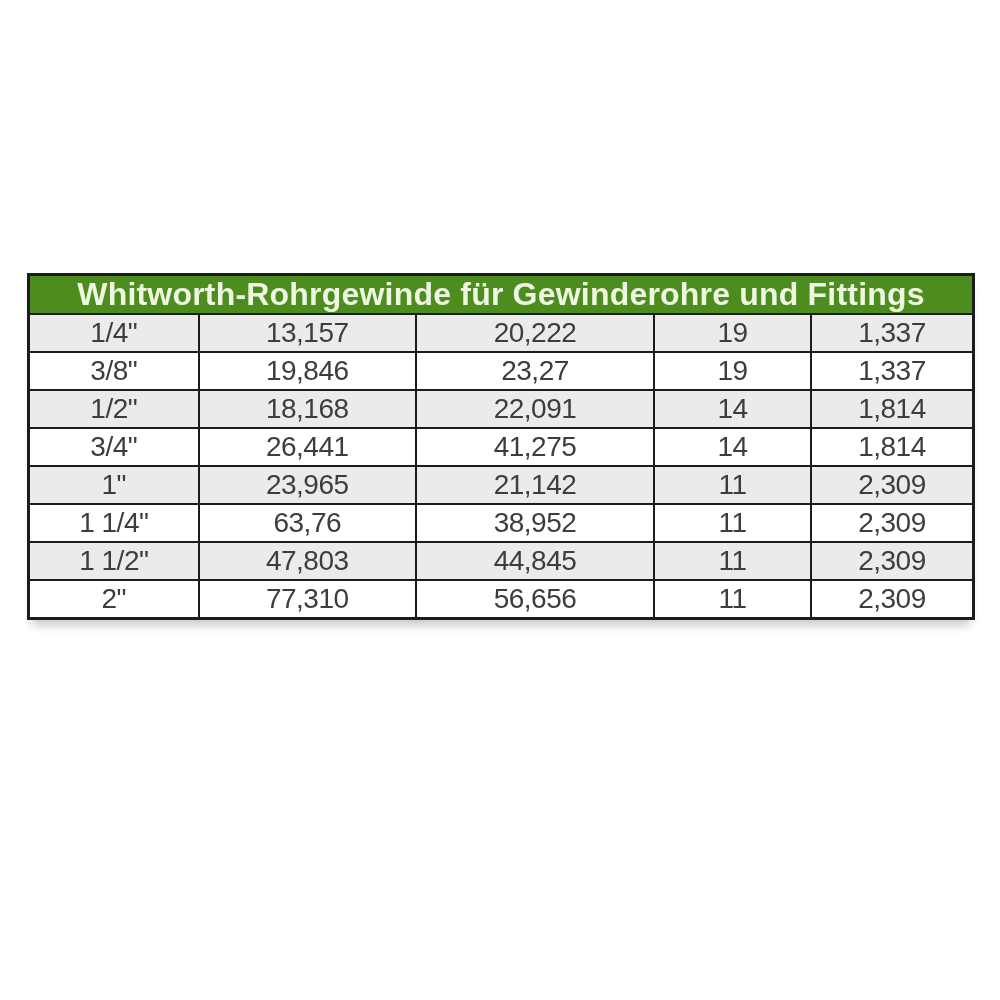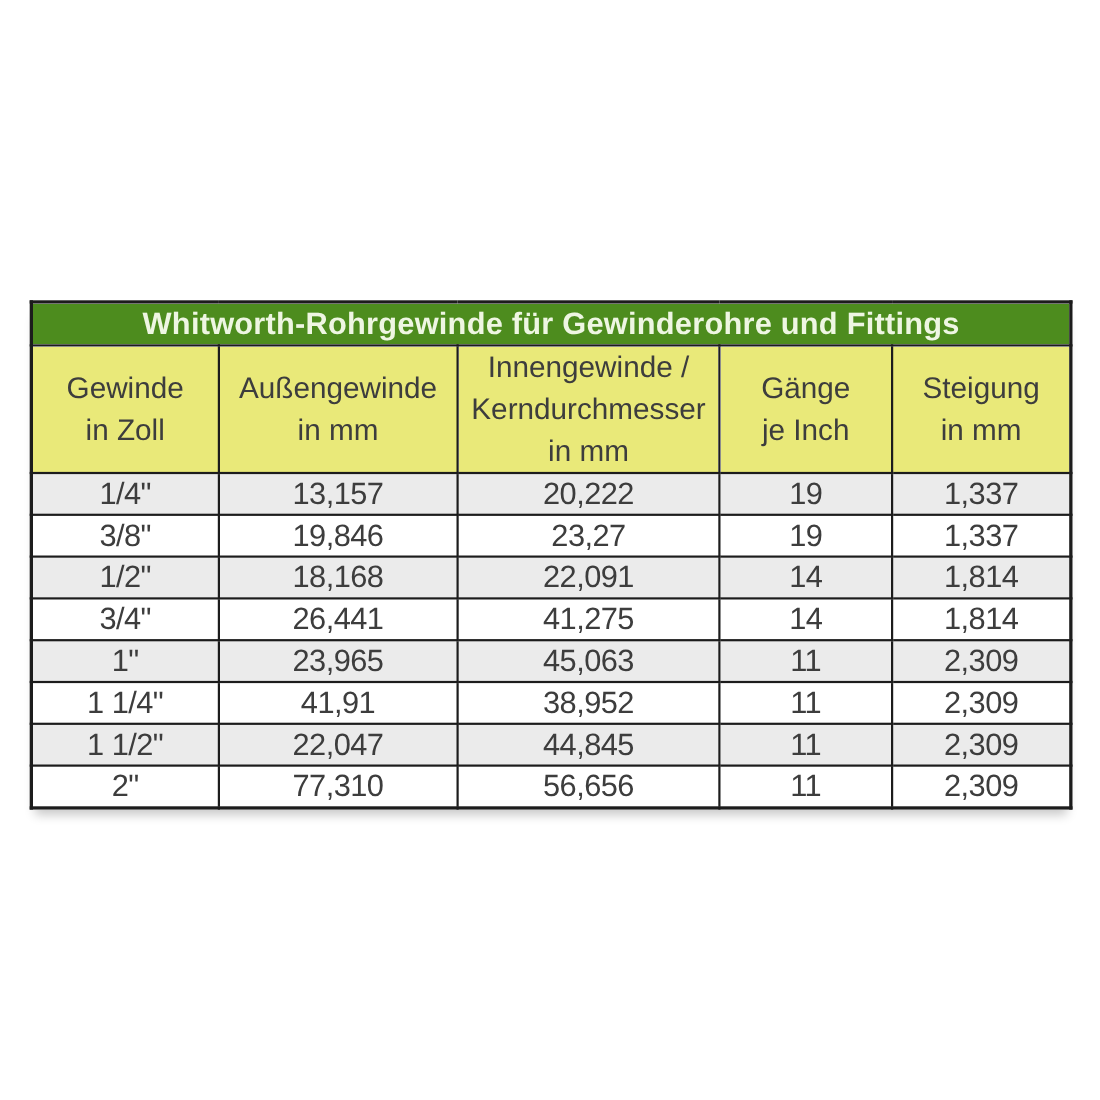--- a/index.html
+++ b/index.html
@@ -39,21 +39,21 @@
   }
   .col-zoll      { width: 18.0%; }
   .col-aussen    { width: 23.0%; }
   .col-innen     { width: 25.2%; }
   .col-gaenge    { width: 16.6%; }
   .col-steigung  { width: 17.2%; }
 
   .title-cell {
     background: var(--title-bg, #4d8c1e);
     color: var(--title-text, #eef6e2);
-    font-size: 28px;
+    font-size: 32px;
     font-weight: bold;
     height: 37px;
     letter-spacing: 0.2px;
   }
   .head-cell {
     background: var(--header-bg, #e9e979);
     color: var(--cell-text, #3d3d3d);
     font-size: 27px;
     font-weight: normal;
     height: 113px;
@@ -81,33 +81,20 @@
         <col class="col-zoll">
         <col class="col-aussen">
         <col class="col-innen">
         <col class="col-gaenge">
         <col class="col-steigung">
       </colgroup>
       <thead>
         <tr>
           <th colspan="5" class="title-cell">Whitworth-Rohrgewinde für Gewinderohre und Fittings</th>
         </tr>
-        <tr>
-          <th class="head-cell">Gewinde
-in Zoll</th>
-          <th class="head-cell">Außengewinde
-in mm</th>
-          <th class="head-cell">Innengewinde /
-Kerndurchmesser
-in mm</th>
-          <th class="head-cell">Gänge
-je Inch</th>
-          <th class="head-cell">Steigung
-in mm</th>
-        </tr>
       </thead>
       <tbody>
         <tr class="alt">
           <td>1/4"</td>
           <td>13,157</td>
           <td>20,222</td>
           <td>19</td>
           <td>1,337</td>
         </tr>
         <tr>
@@ -127,34 +114,34 @@
         <tr>
           <td>3/4"</td>
           <td>26,441</td>
           <td>41,275</td>
           <td>14</td>
           <td>1,814</td>
         </tr>
         <tr class="alt">
           <td>1"</td>
           <td>23,965</td>
-          <td>45,063</td>
+          <td>21,142</td>
           <td>11</td>
           <td>2,309</td>
         </tr>
         <tr>
           <td>1 1/4"</td>
-          <td>41,91</td>
+          <td>63,76</td>
           <td>38,952</td>
           <td>11</td>
           <td>2,309</td>
         </tr>
         <tr class="alt">
           <td>1 1/2"</td>
-          <td>22,047</td>
+          <td>47,803</td>
           <td>44,845</td>
           <td>11</td>
           <td>2,309</td>
         </tr>
         <tr>
           <td>2"</td>
           <td>77,310</td>
           <td>56,656</td>
           <td>11</td>
           <td>2,309</td>

